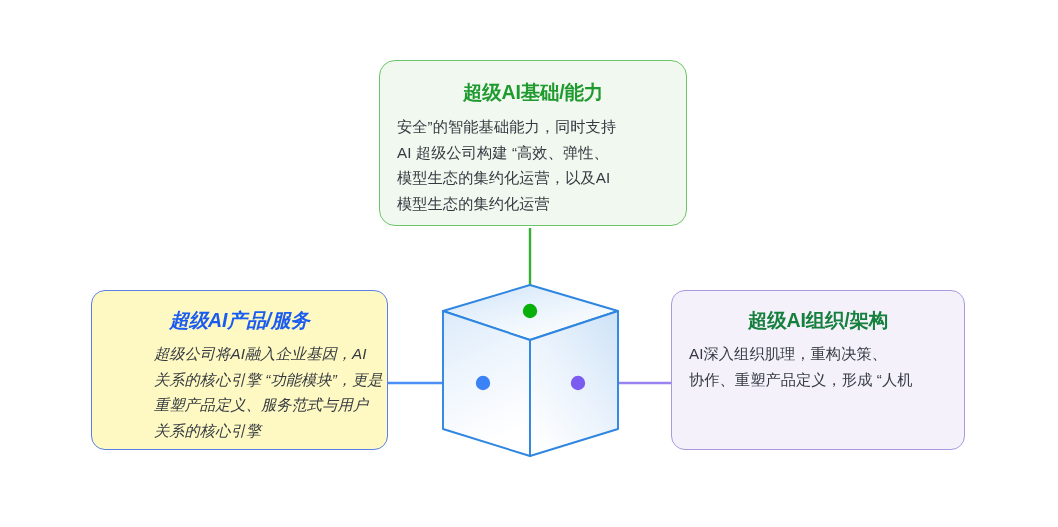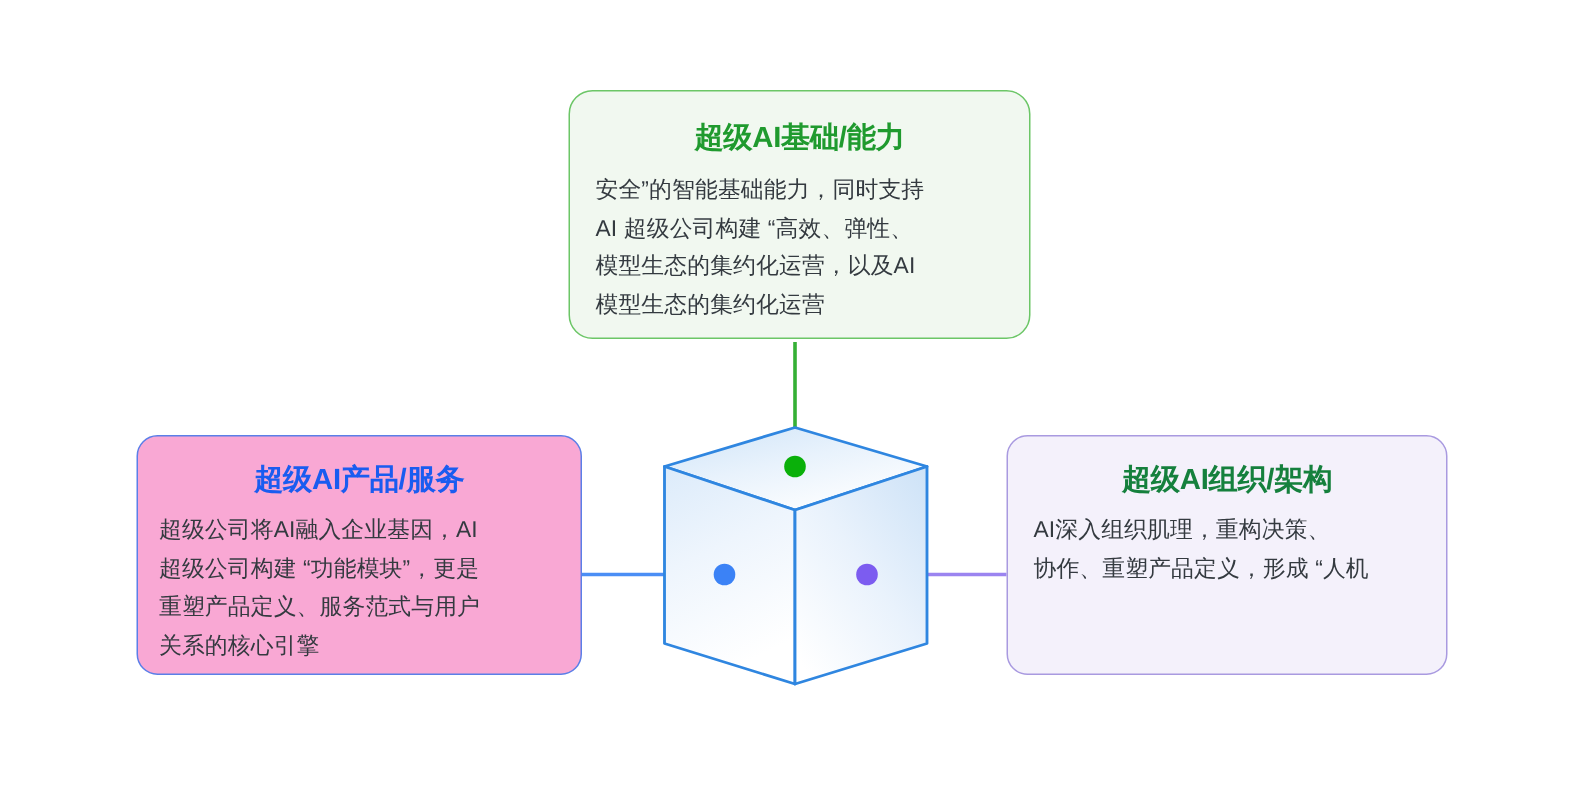--- a/index.html
+++ b/index.html
@@ -75,29 +75,31 @@
     text-align: left;
   }
 
   
   #card-product {
     left: 91px;
     top: 290px;
     width: 297px;
     height: 160px;
     border-color: #5b7fe8;
-    background: #f9a8d4;
+    background: #fef9c3;
+    font-style: italic;
   }
   #card-product .card-title {
     color: #1a5cf0;
     padding-top: 18px;
   }
   #card-product .card-body {
     padding: 9px 10px 0 14px;
     text-align: left;
+    margin-left: 48px;
   }
 
   
   #card-organization {
     left: 671px;
     top: 290px;
     width: 294px;
     height: 160px;
     border-color: #a99ae0;
     background: #f4f1fb;
@@ -159,21 +161,21 @@
       <span class="nowrap-line">AI 超级公司构建 “高效、弹性、</span>
       <span class="nowrap-line">模型生态的集约化运营，以及AI</span>
       <span class="nowrap-line">模型生态的集约化运营</span>
     </div>
   </div>
 
   <div class="card" id="card-product">
     <div class="card-title">超级AI产品/服务</div>
     <div class="card-body">
       <span class="nowrap-line">超级公司将AI融入企业基因，AI</span>
-      <span class="nowrap-line">超级公司构建 “功能模块”，更是</span>
+      <span class="nowrap-line">关系的核心引擎 “功能模块”，更是</span>
       <span class="nowrap-line">重塑产品定义、服务范式与用户</span>
       <span class="nowrap-line">关系的核心引擎</span>
     </div>
   </div>
 
   <div class="card" id="card-organization">
     <div class="card-title">超级AI组织/架构</div>
     <div class="card-body">
       <span class="nowrap-line">AI深入组织肌理，重构决策、</span>
       <span class="nowrap-line">协作、重塑产品定义，形成 “人机</span>

